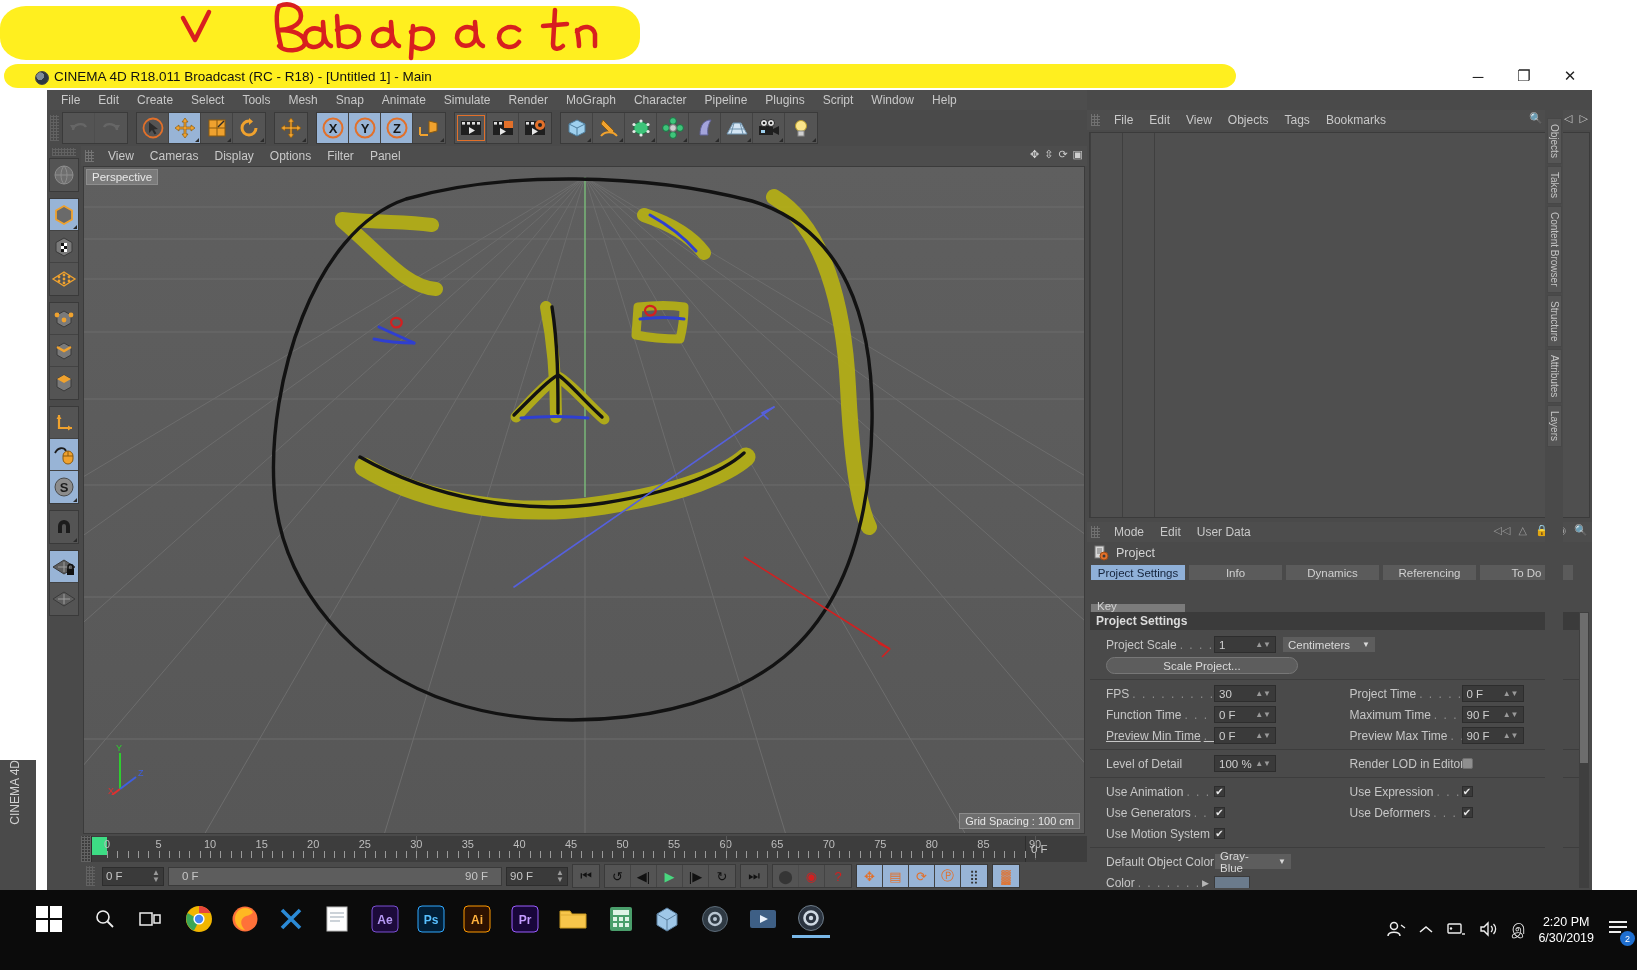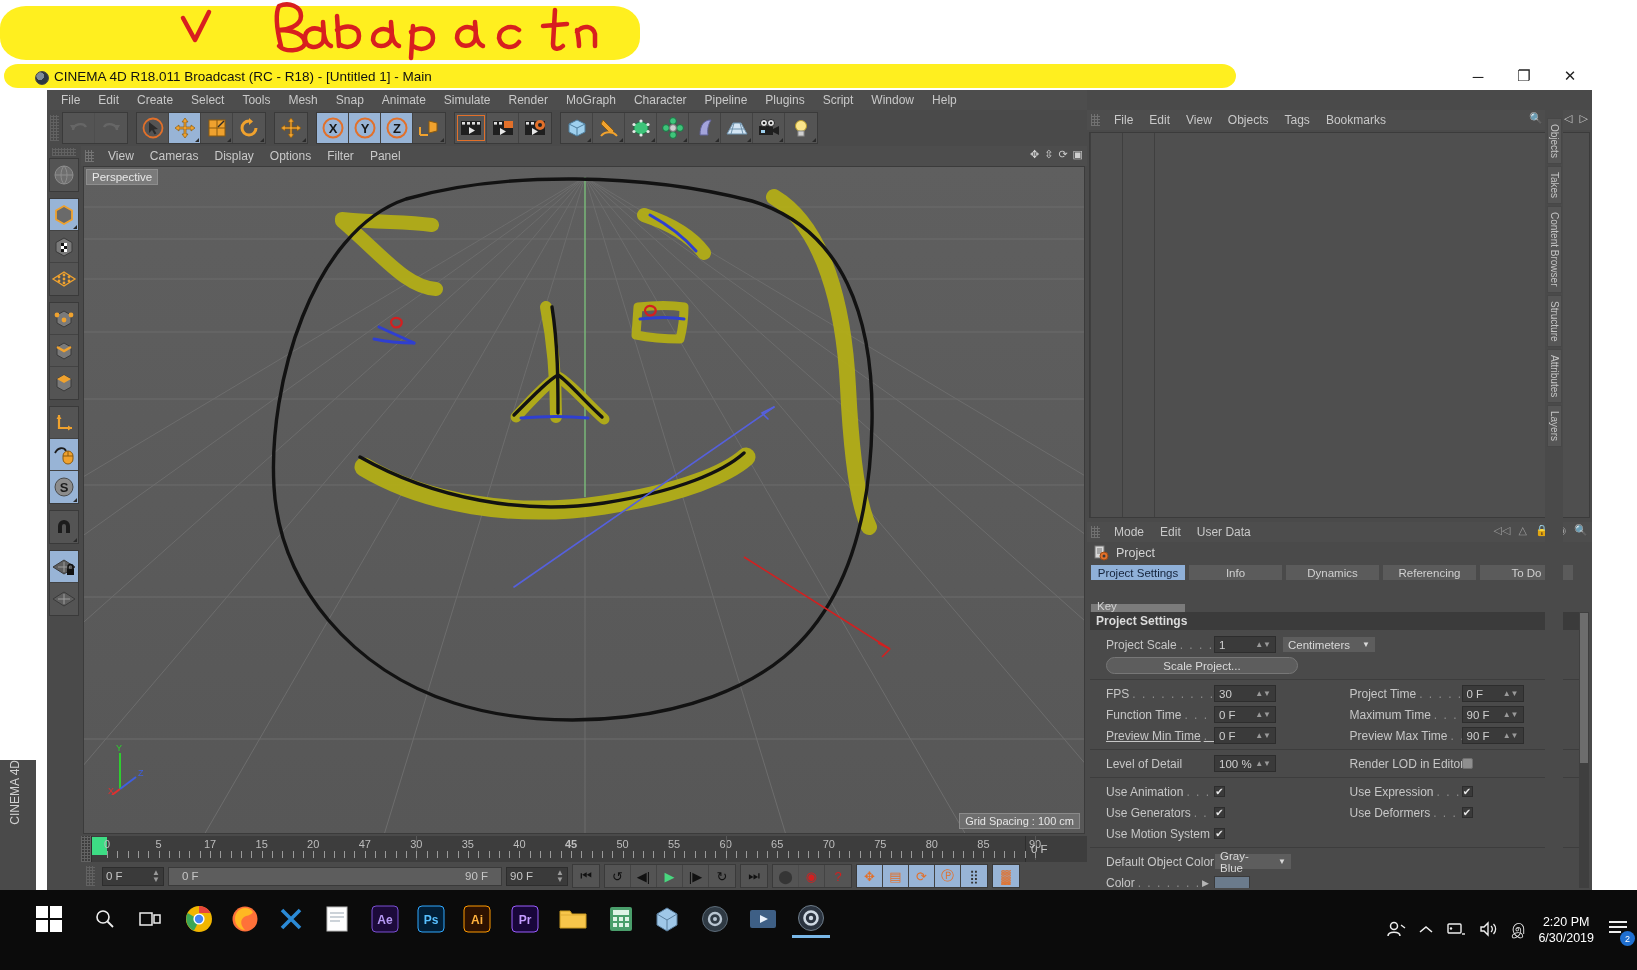--- a/index.html
+++ b/index.html
@@ -658,29 +658,29 @@
         </svg>
       </div>
     </div>
 
     <div id="timeline">
       <div id="tl-grip"></div>
       <div id="tl-track">
         <div id="tl-playhead"></div>
       <div class="tl-num" style="left: 15px;">0</div>
           <div class="tl-num" style="left: 66.5556px;">5</div>
-          <div class="tl-num" style="left: 118.111px;">17</div>
+          <div class="tl-num" style="left: 118.111px;">10</div>
           <div class="tl-num" style="left: 169.667px;">15</div>
           <div class="tl-num" style="left: 221.222px;">20</div>
-          <div class="tl-num" style="left: 272.778px;">47</div>
+          <div class="tl-num" style="left: 272.778px;">25</div>
           <div class="tl-num" style="left: 324.333px;">30</div>
           <div class="tl-major" style="left: 324.333px;"></div>
           <div class="tl-num" style="left: 375.889px;">35</div>
           <div class="tl-num" style="left: 427.444px;">40</div>
-          <div class="tl-num" style="left: 479px; font-weight: bold;">45</div>
+          <div class="tl-num" style="left: 479px;">45</div>
           <div class="tl-num" style="left: 530.556px;">50</div>
           <div class="tl-num" style="left: 582.111px;">55</div>
           <div class="tl-num" style="left: 633.667px;">60</div>
           <div class="tl-major" style="left: 633.667px;"></div>
           <div class="tl-num" style="left: 685.222px;">65</div>
           <div class="tl-num" style="left: 736.778px;">70</div>
           <div class="tl-num" style="left: 788.333px;">75</div>
           <div class="tl-num" style="left: 839.889px;">80</div>
           <div class="tl-num" style="left: 891.444px;">85</div>
           <div class="tl-num" style="left: 943px;">90</div>

